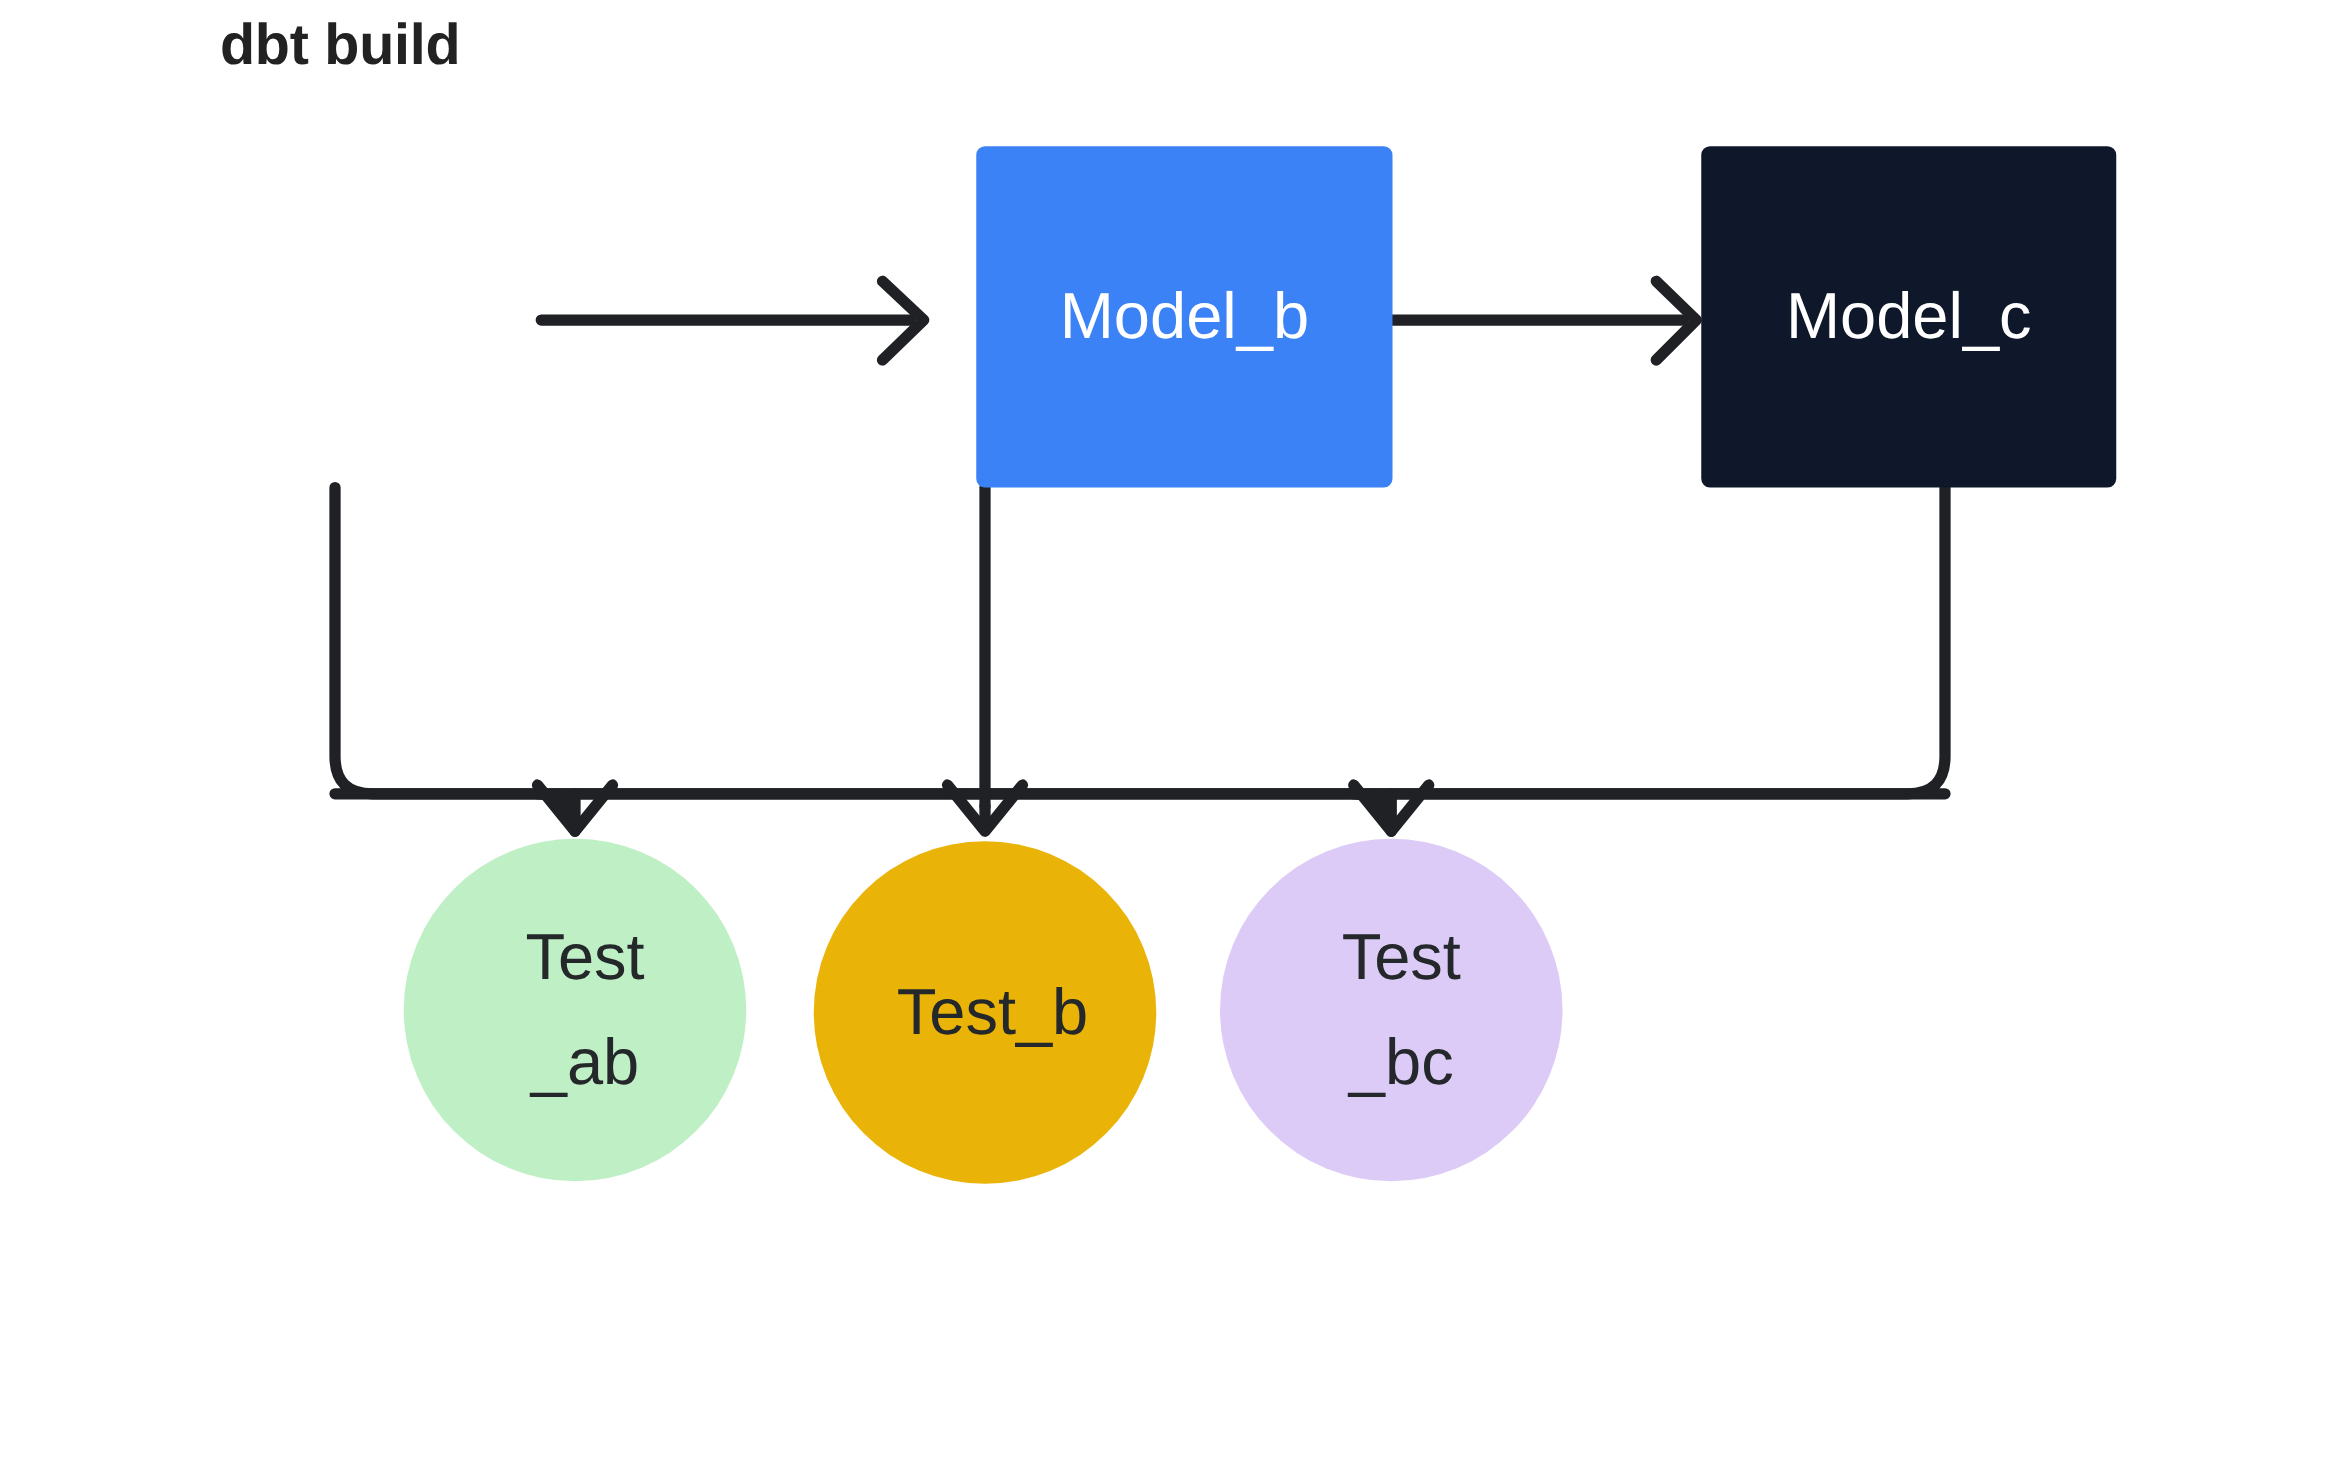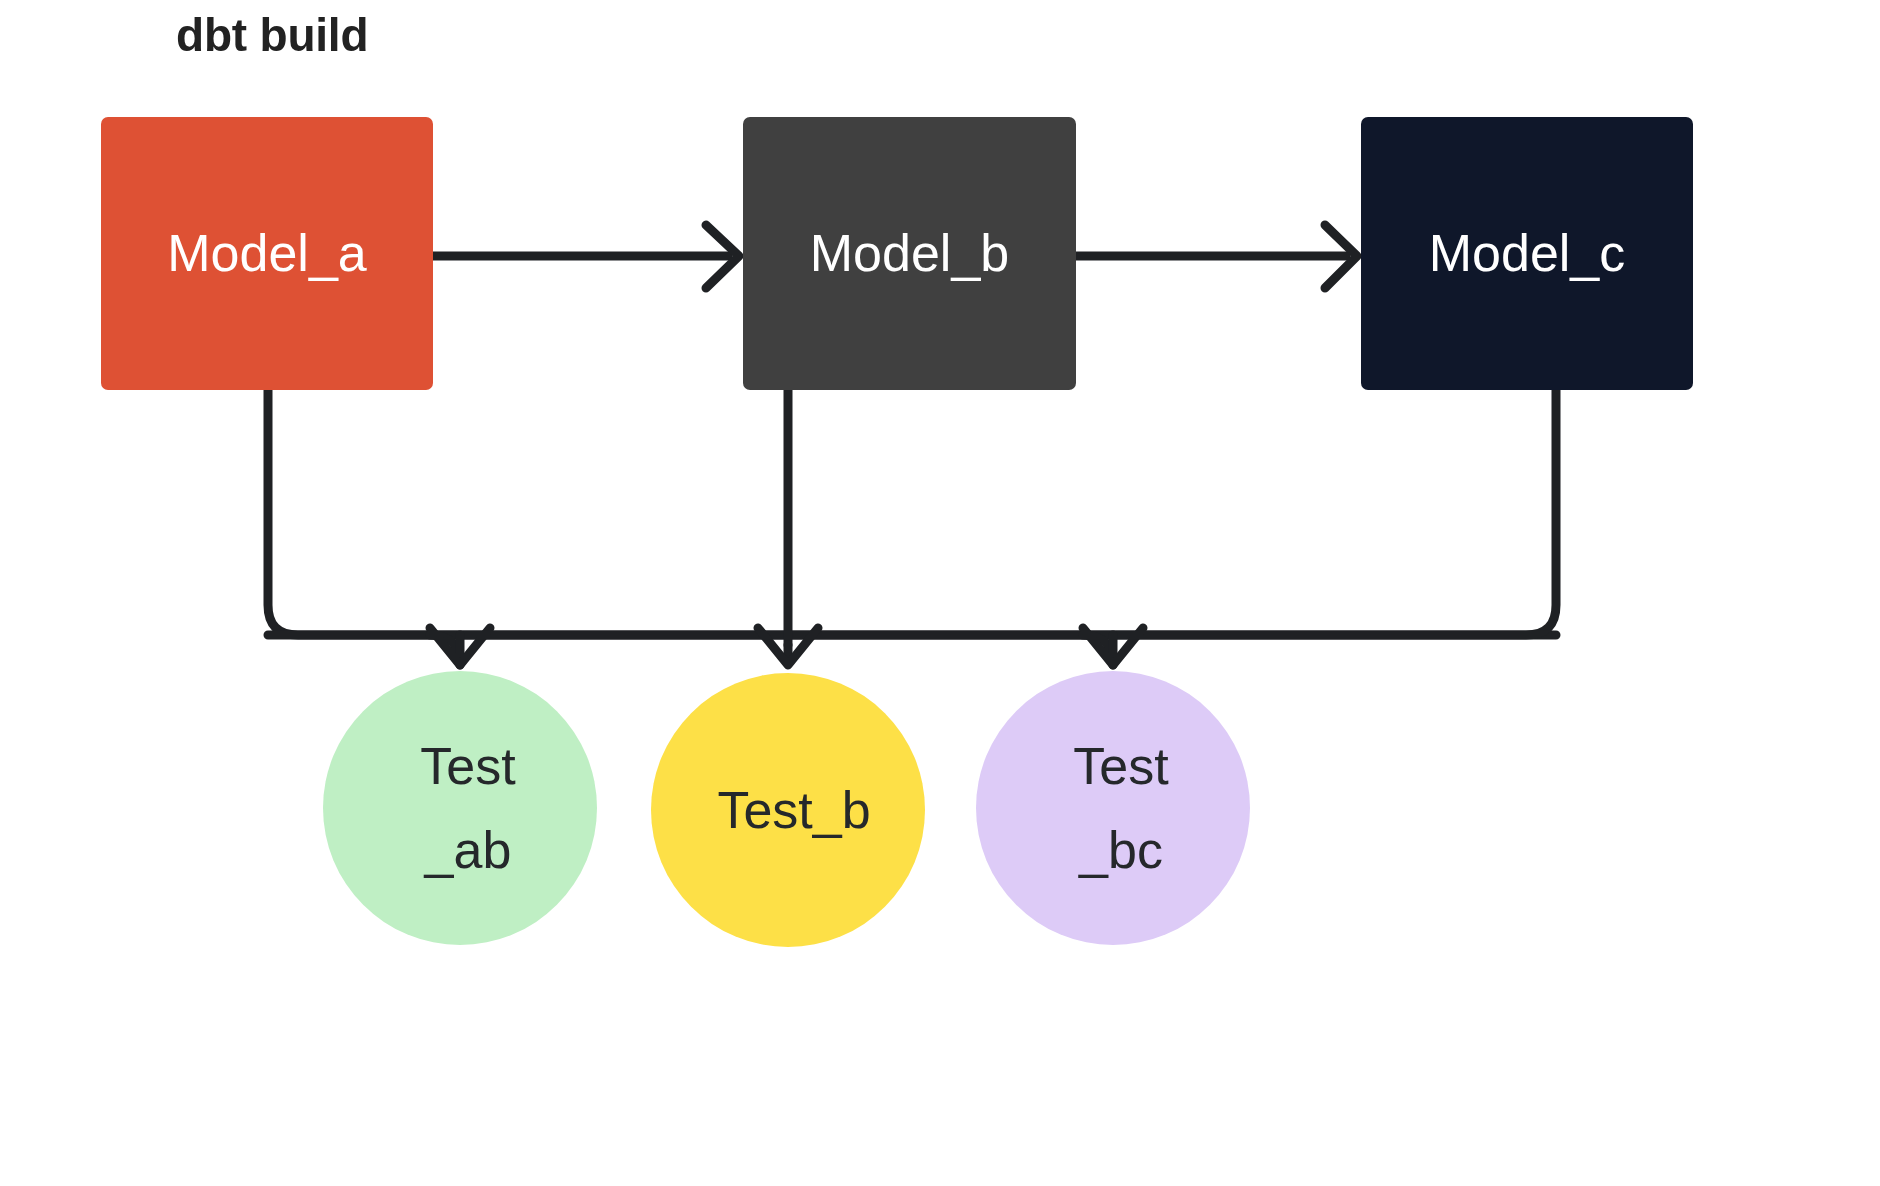--- a/index.html
+++ b/index.html
@@ -123,38 +123,35 @@
       </g>
 
       <g>
         <path d="M 1070 635 Q 1100 635 1100 665 L 1100 660"></path>
         <path d="M 1100 635 L 1100 660"></path>
         <path d="M 1070 628 L 1100 665 L 1130 628"></path>
       </g>
     </g>
   </svg>
 
-  <div class="node-box" id="node-model_a" style="left: 88px; top: 117px; width: 332px; height: 273px; background: rgb(222, 81, 52);">
-    <span class="node-label" style="color: rgb(255, 255, 255);">Model_a</span>
-  </div>
 
-  <div class="node-box" id="node-model_b" style="left: 730px; top: 117px; width: 333px; height: 273px; background: #404040;">
+  <div class="node-box" id="node-model_b" style="left: 768px; top: 117px; width: 333px; height: 273px; background: #3b82f6;">
     <span class="node-label" style="color: rgb(255, 255, 255);">Model_b</span>
   </div>
 
   <div class="node-box" id="node-model_c" style="left: 1348px; top: 117px; width: 332px; height: 273px; background: #0f172a;">
     <span class="node-label" style="color: rgb(255, 255, 255);">Model_c</span>
   </div>
 
   <div class="node-circle" id="node-test_ab" style="left: 310px; top: 671px; width: 274px; height: 274px; background: rgb(191, 239, 196);">
     <span class="node-label" style="color: rgb(37, 40, 43);">Test
 _ab</span>
   </div>
 
-  <div class="node-circle single-line" id="node-test_b" style="left: 638px; top: 673px; width: 274px; height: 274px; background: #fde047; align-items: center;">
+  <div class="node-circle single-line" id="node-test_b" style="left: 638px; top: 673px; width: 274px; height: 274px; background: #eab308; align-items: center;">
     <span class="node-label" style="color: rgb(37, 40, 43);">Test_b</span>
   </div>
 
   <div class="node-circle" id="node-test_bc" style="left: 963px; top: 671px; width: 274px; height: 274px; background: rgb(221, 203, 247);">
     <span class="node-label" style="color: rgb(37, 40, 43);">Test
 _bc</span>
   </div>
 
 </div>
 

